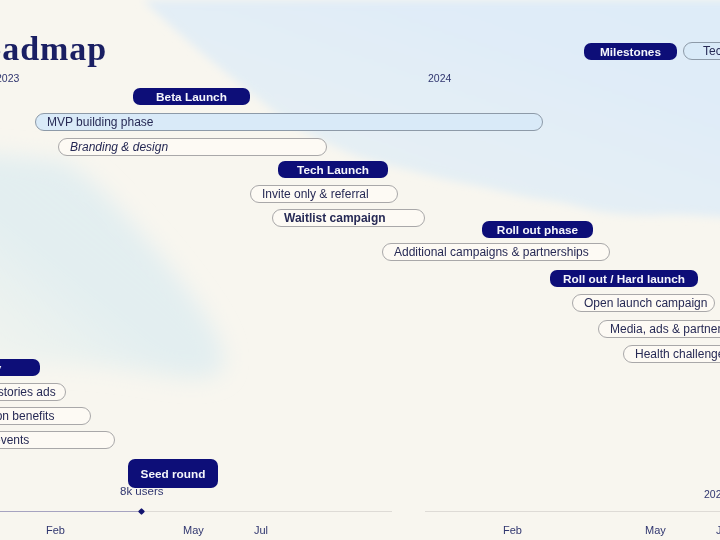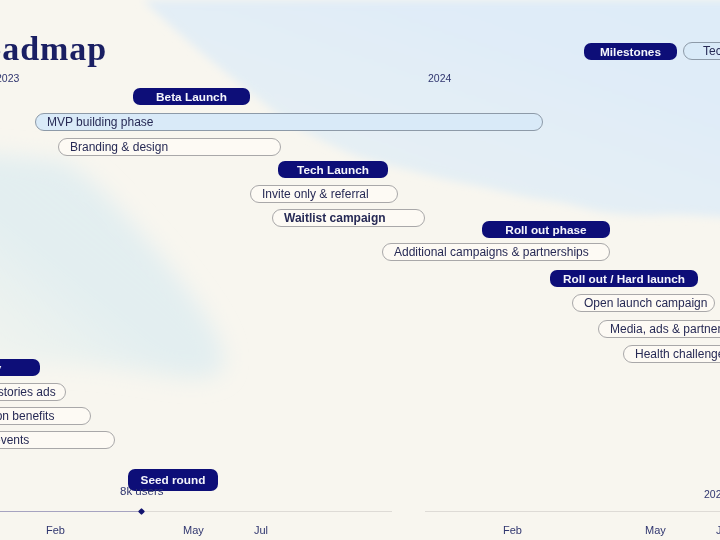--- a/index.html
+++ b/index.html
@@ -67,36 +67,36 @@
     </g>
   </svg>
 
   <div class="title" style="left:-41px;top:30px;font-size:34px;letter-spacing:0.9px;">Roadmap</div>
 
   <div id="layers">
       <div class="yr" style="left: -4px; top: 72px;">2023</div>
       <div class="yr" style="left: 428px; top: 72px; text-align: right;">2024</div>
       <div class="yr" style="left: 704px; top: 488px;">2025</div>
       <div class="item bar blue" style="left: 35px; top: 113px; width: 508px; height: 18px;">MVP building phase</div>
-      <div class="item bar" style="left: 58px; top: 138px; width: 223px; height: 18px;">Branding &amp; design</div>
+      <div class="item bar" style="left: 58px; top: 138px; width: 269px; height: 18px; font-style: italic;">Branding &amp; design</div>
       <div class="item bar" style="left: 250px; top: 185px; width: 148px; height: 18px;">Invite only &amp; referral</div>
       <div class="item bar" style="left: 272px; top: 209px; width: 153px; height: 18px; font-weight: bold;">Waitlist campaign</div>
       <div class="item bar" style="left: 382px; top: 243px; width: 228px; height: 18px;">Additional campaigns &amp; partnerships</div>
       <div class="item bar" style="left: 572px; top: 294px; width: 143px; height: 18px;">Open launch campaign</div>
       <div class="item bar" style="left: 598px; top: 320px; width: 178px; height: 18px;">Media, ads &amp; partnerships</div>
       <div class="item bar" style="left: 623px; top: 345px; width: 158px; height: 18px;">Health challenges</div>
       <div class="item bar" style="left: -71px; top: 383px; width: 137px; height: 18px;">Instagram stories ads</div>
       <div class="item bar" style="left: -69px; top: 407px; width: 160px; height: 18px;">Subscription benefits</div>
       <div class="item bar" style="left: -82px; top: 431px; width: 197px; height: 18px;">Community events</div>
       <div class="item ms" style="left: 133px; top: 88px; width: 117px; height: 17px;">Beta Launch</div>
       <div class="item ms" style="left: 278px; top: 161px; width: 110px; height: 17px;">Tech Launch</div>
-      <div class="item ms" style="left: 482px; top: 221px; width: 128px; height: 17px;">Roll out phase</div>
+      <div class="item ms" style="left: 482px; top: 221px; width: 111px; height: 17px;">Roll out phase</div>
       <div class="item ms" style="left: 550px; top: 270px; width: 148px; height: 17px;">Roll out / Hard launch</div>
       <div class="item ms" style="left: -102px; top: 359px; width: 142px; height: 17px;">Community</div>
-      <div class="item ms" style="left: 128px; top: 459px; width: 90px; height: 22px; margin-top: 10px;">Seed round</div>
+      <div class="item ms" style="left: 128px; top: 459px; width: 90px; height: 29px;">Seed round</div>
       <div class="item ms" style="left: 584px; top: 43px; width: 93px; height: 17px;">Milestones</div>
       <div class="item bar blue" style="left: 683px; top: 42px; width: 92px; height: 18px; padding-left: 19px;">Tech</div>
       <div class="axis" style="left: 0px; top: 511px; width: 392px;"></div>
       <div class="axis filled" style="left: 0px; top: 511px; width: 141px;"></div>
       <div class="tick" style="left: 15px; top: 524px;">Feb</div>
       <div class="tick" style="left: 152px; top: 524px;">May</div>
       <div class="tick" style="left: 223px; top: 524px;">Jul</div>
       <div class="axis" style="left: 425px; top: 511px; width: 295px;"></div>
       <div class="tick" style="left: 472px; top: 524px;">Feb</div>
       <div class="tick" style="left: 614px; top: 524px;">May</div>

